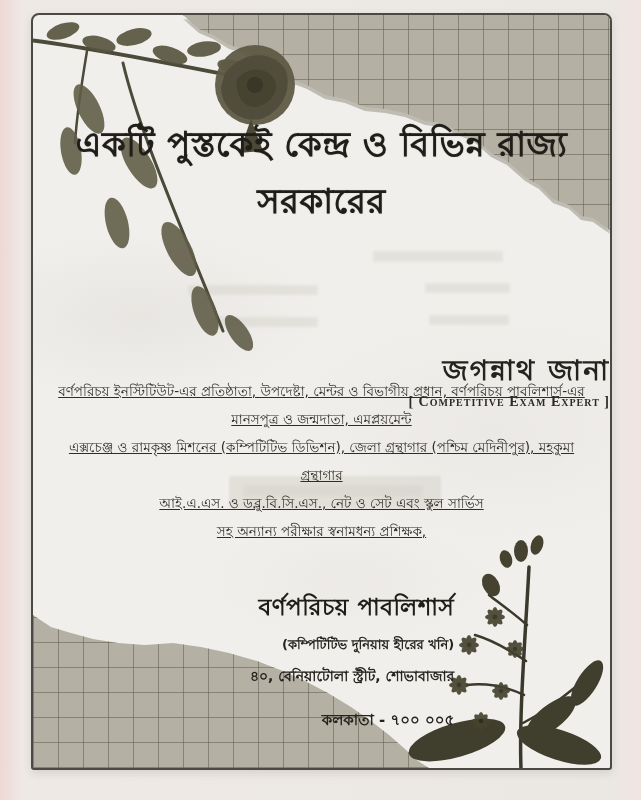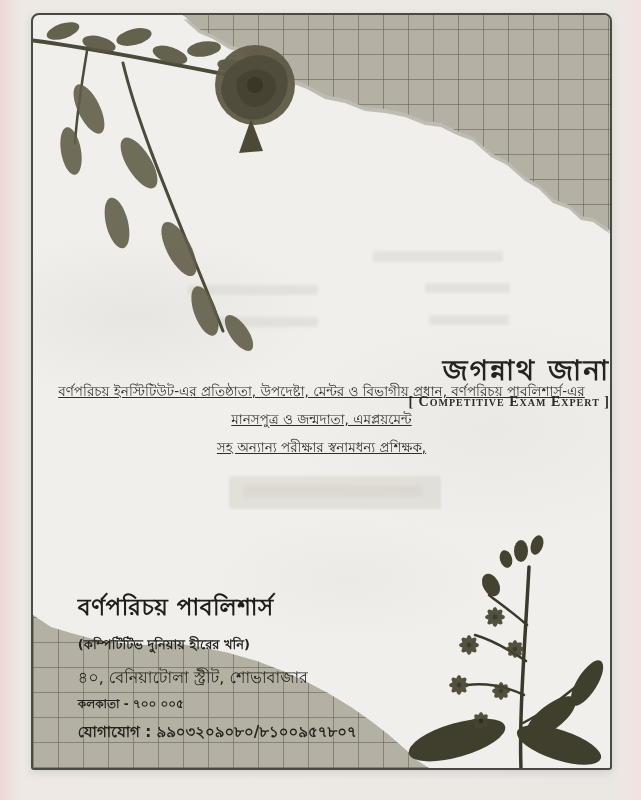--- a/index.html
+++ b/index.html
@@ -85,27 +85,27 @@
   }
   
   .bio{
     position:absolute;left:4%;top:362px;width:92%;
     text-align:center;font-size:13.5px;line-height:28px;color:#2f2d28;
     font-weight:500;
     text-decoration:underline;
   }
   
   .publisher{
-    position:absolute;left:16px;top:574px;width:68%;margin-left:5%;
-    text-align:left;color:#25231e;
+    position:absolute;left:0;top:574px;width:68%;margin-left:5%;
+    text-align:right;color:#25231e;
   }
   .pub-name{font-size:23px;font-weight:800;letter-spacing:.5px;color:#1f1d18;}
   .pub-tagline{font-size:13px;font-weight:700;margin-top:7px;}
-  .pub-addr1{font-size:16px;font-weight:400;margin-top:9px;}
-  .pub-addr2{font-size:12px;font-weight:600;margin-top:3px;}
+  .pub-addr1{font-size:14px;font-weight:700;margin-top:9px;}
+  .pub-addr2{font-size:15px;font-weight:600;margin-top:19px;}
   .pub-contact{font-size:15px;font-weight:600;margin-top:5px;}
   
   .ghost{position:absolute;background:#cfccc2;opacity:.38;border-radius:2px;filter:blur(1.6px);}
   .ghost-box{
     position:absolute;left:196px;top:461px;width:212px;height:33px;
     background:#d8d5cc;opacity:.55;filter:blur(1px);border-radius:2px;
   }
   .ghost-box .inner{position:absolute;left:14px;top:9px;width:180px;height:12px;
     background:#c2bfb4;opacity:.55;border-radius:2px;filter:blur(1.5px);}
   
@@ -228,32 +228,34 @@
       <g transform="translate(82,188)">
           <ellipse rx="9" ry="3.4"></ellipse>
           <ellipse rx="9" ry="3.4" transform="rotate(45)"></ellipse>
           <ellipse rx="9" ry="3.4" transform="rotate(90)"></ellipse>
           <ellipse rx="9" ry="3.4" transform="rotate(135)"></ellipse>
           <circle r="2.2" fill="#2e2c1f"></circle>
         </g>
     </g>
   </svg>
 
+  <div class="kicker">একটি পুস্তকেই কেন্দ্র ও বিভিন্ন রাজ্য সরকারের</div>
 
   <div class="author-row">
     <span class="author-name">জগন্নাথ জানা</span>
     <span class="author-cred">[ Competitive Exam Expert ]</span>
   </div>
 
   <div class="bio">
     <div>বর্ণপরিচয় ইনস্টিটিউট-এর প্রতিষ্ঠাতা, উপদেষ্টা, মেন্টর ও বিভাগীয় প্রধান, বর্ণপরিচয় পাবলিশার্স-এর মানসপুত্র ও জন্মদাতা, এমপ্লয়মেন্ট</div>
+    <div>এক্সচেঞ্জ ও রামকৃষ্ণ মিশনের (কম্পিটিটিভ ডিভিশন), জেলা গ্রন্থাগার (পশ্চিম মেদিনীপুর), মহকুমা গ্রন্থাগার</div>
+    <div>আই.এ.এস. ও ডব্লু.বি.সি.এস., নেট ও সেট এবং স্কুল সার্ভিস</div>
     <div>সহ অন্যান্য পরীক্ষার স্বনামধন্য প্রশিক্ষক,</div>
   </div>
 
   <div class="publisher">
     <div class="pub-name">বর্ণপরিচয় পাবলিশার্স</div>
     <div class="pub-tagline">(কম্পিটিটিভ দুনিয়ায় হীরের খনি)</div>
     <div class="pub-addr1">৪০, বেনিয়াটোলা স্ট্রীট, শোভাবাজার</div>
     <div class="pub-addr2">কলকাতা - ৭০০ ০০৫</div>
-    <div class="pub-contact">যোগাযোগ : ৯৯০৩২০৯০৮০/৮১০০৯৫৭৮০৭</div>
   </div>
 
 </div>
 
 </body></html>

